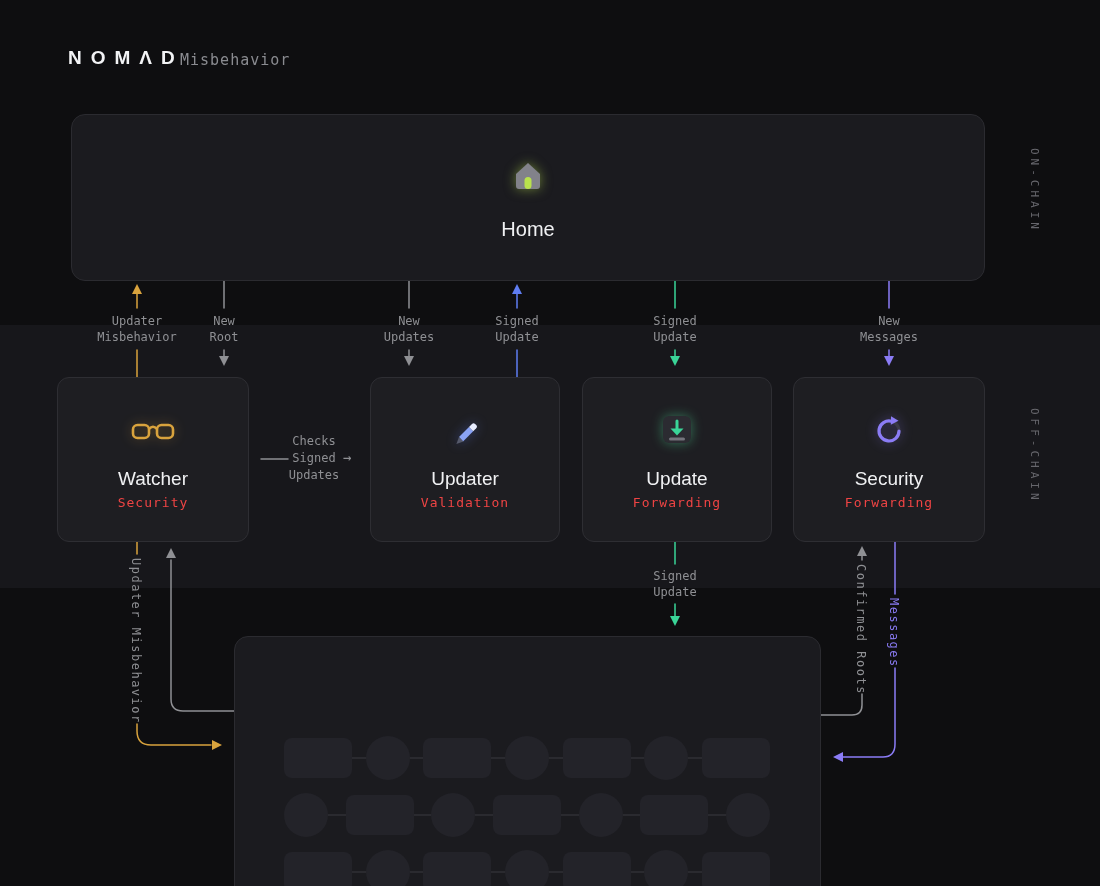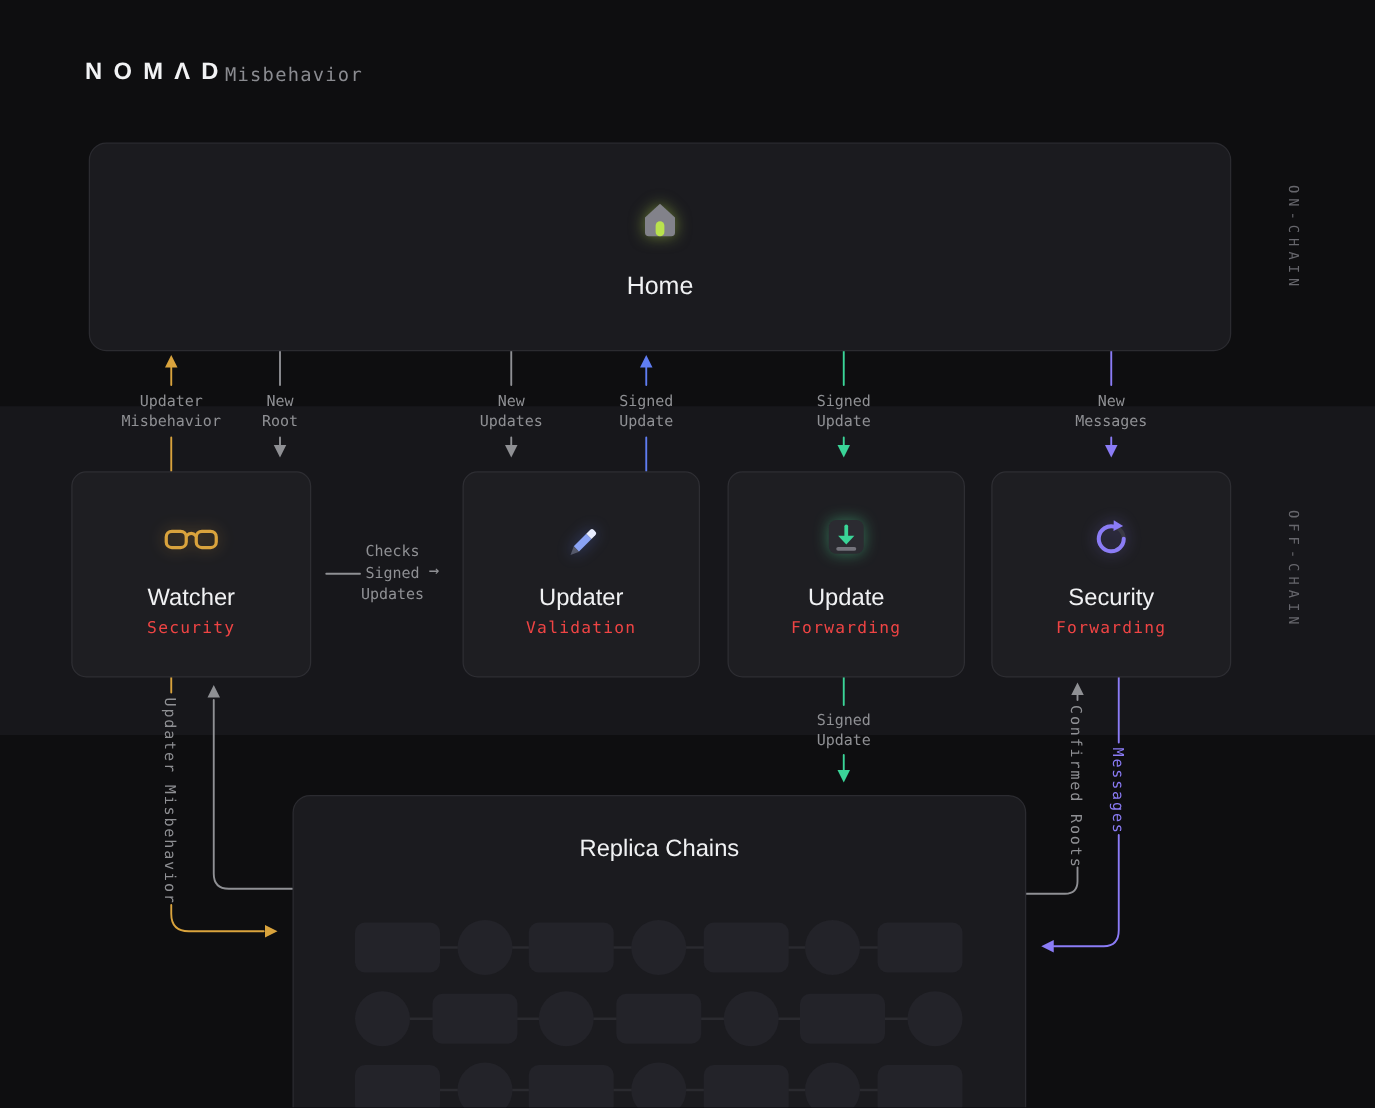--- a/index.html
+++ b/index.html
@@ -210,21 +210,20 @@
     <div class="card-sub">Forwarding</div>
   </div>
 
   <div class="lbl" style="left:675px;top:568px">Signed
 Update</div>
   <div class="vlbl" style="left:129px;top:558px">Updater Misbehavior</div>
   <div class="vlbl" style="left:854px;top:564px">Confirmed Roots</div>
   <div class="vlbl purple" style="left:887px;top:598px">Messages</div>
 
   <div class="card replica-card">
-    <div class="replica-title">Replica Chains</div>
 
     <div class="grow" style="top:101px">
       <div class="grow-line"></div>
       <div class="gr"></div>
       <div class="gc"></div>
       <div class="gr"></div>
       <div class="gc"></div>
       <div class="gr"></div>
       <div class="gc"></div>
       <div class="gr"></div>

